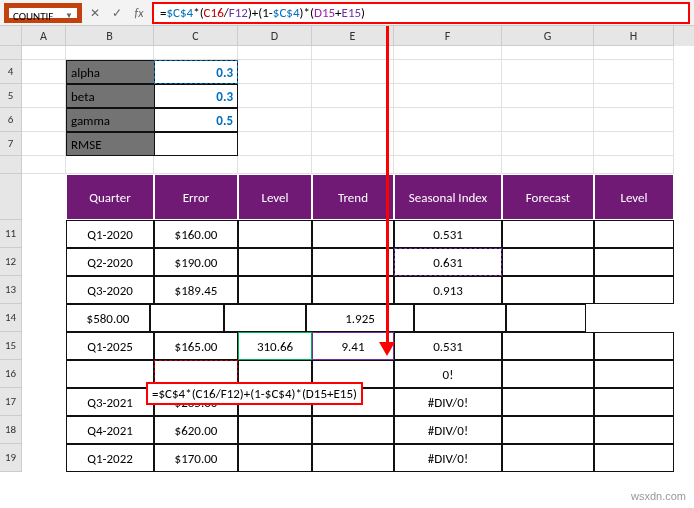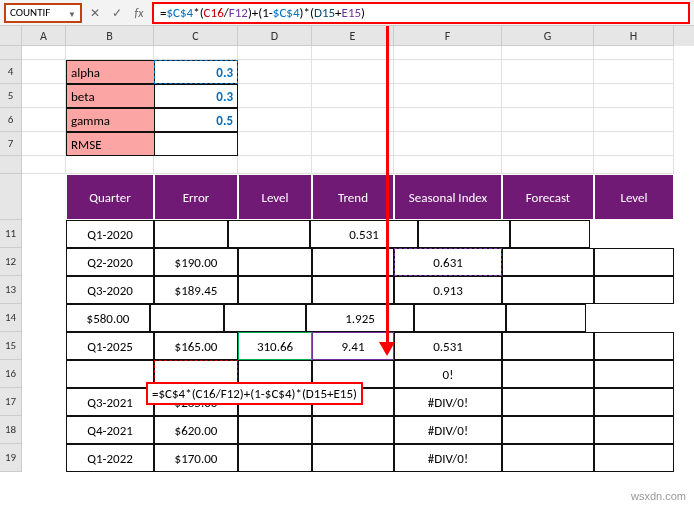--- a/index.html
+++ b/index.html
@@ -1,42 +1,42 @@
 <!DOCTYPE html>
 <html><head>
   <meta charset="utf-8">
   <style>
     * { box-sizing: border-box; margin: 0; padding: 0; }
     body { font-family: Calibri, Arial, sans-serif; font-size: 13px; background: #fff; width: 694px; height: 508px; overflow: hidden; position: relative; }
     
     .name-box-area { display: flex; align-items: center; height: 26px; border-bottom: 1px solid #ccc; background: #f3f3f3; padding: 2px 4px; gap: 4px; }
-    .name-box { width: 78px; height: 20px; border: 2px solid #c2410c; background: #fff; font-size: 11px; padding: 2px 4px; display: flex; align-items: flex-end; justify-content: space-between; }
+    .name-box { width: 78px; height: 20px; border: 5px solid #c2410c; background: #fff; font-size: 11px; padding: 2px 4px; display: flex; align-items: flex-start; justify-content: space-between; }
     .name-box .dd { font-size: 8px; color: #666; }
     .fb-icon { width: 18px; height: 18px; display: flex; align-items: center; justify-content: center; font-size: 12px; color: #666; cursor: pointer; }
     .formula-bar { flex: 1; height: 22px; border: 2px solid red; background: #fff; padding: 2px 6px; display: flex; align-items: center; font-size: 13px; }
     .formula-bar span.p1 { color: #000; }
     .formula-bar span.c4 { color: #0070C0; }
     .formula-bar span.c16 { color: #C00000; }
     .formula-bar span.f12 { color: #7030A0; }
-    .formula-bar span.d15 { color: #0c4a6e; }
+    .formula-bar span.d15 { color: #a21caf; }
     .formula-bar span.e15 { color: #7030A0; }
     
     .grid-area { position: relative; }
     .col-headers { display: flex; height: 20px; background: #e6e6e6; }
     .row-header-spacer { width: 22px; border-right: 1px solid #ccc; border-bottom: 1px solid #ccc; background: #e6e6e6; display:flex; align-items:center; justify-content:center; }
     .col-h { border-right: 1px solid #ccc; border-bottom: 1px solid #ccc; text-align: center; font-size: 12px; line-height: 20px; color: #333; }
     .colA { width: 44px; } .colB { width: 88px; } .colC { width: 84px; }
     .colD { width: 74px; } .colE { width: 82px; } .colF { width: 108px; }
     .colG { width: 92px; } .colH { width: 80px; }
     
     .row { display: flex; height: 24px; }
     .row-h { width: 22px; border-right: 1px solid #ccc; border-bottom: 1px solid #ccc; background: #e6e6e6; text-align: center; font-size: 11px; line-height: 24px; color: #333; }
     .cell { border-right: 1px solid #e0e0e0; border-bottom: 1px solid #e0e0e0; height: 100%; padding: 0 4px; display: flex; align-items: center; overflow: visible; position: relative; }
     
-    .param-label { border: 1px solid #111; border-right: none; background: #fca5a5; }
+    .param-label { border: 1px solid #111; border-right: none; background: #737373; }
     .param-val { border: 1px solid #111; font-weight: bold; color: #0070C0; justify-content: flex-end; }
     .dashed-blue { outline: 1.5px dashed #0070C0; outline-offset: -1px; }
     
     .hdr-row .cell.hdr { background: #701a75; color: #fff; font-weight: normal; justify-content: center; border: 1px solid #fff; text-align:right; }
     .hdr-row { height: 46px; }
     .hdr-row .cell.hdr { height: 46px; }
     
     .tbl .cell { border: 1px solid #111; }
     .tbl .cell.center { justify-content: center; }
     
@@ -175,20 +175,21 @@
     <div class="cell colF hdr">Seasonal Index</div>
     <div class="cell colG hdr">Forecast</div>
     <div class="cell colH hdr">Level</div>
   </div>
 
   <div id="data-rows">
       <div class="row tbl" style="height: 28px;">
         <div class="row-h" style="line-height:28px;">11</div>
         <div class="cell colA" style="border:none;"></div>
         <div class="cell colB center">Q1-2020</div>
+        <div class="cell colC center ">$160.00</div>
         <div class="cell colD center "></div>
         <div class="cell colE center "></div>
         <div class="cell colF center ">0.531</div>
         <div class="cell colG center"></div>
         <div class="cell colH center"></div>
       </div>
       <div class="row tbl" style="height: 28px;">
         <div class="row-h" style="line-height:28px;">12</div>
         <div class="cell colA" style="border:none;"></div>
         <div class="cell colB center">Q2-2020</div>

